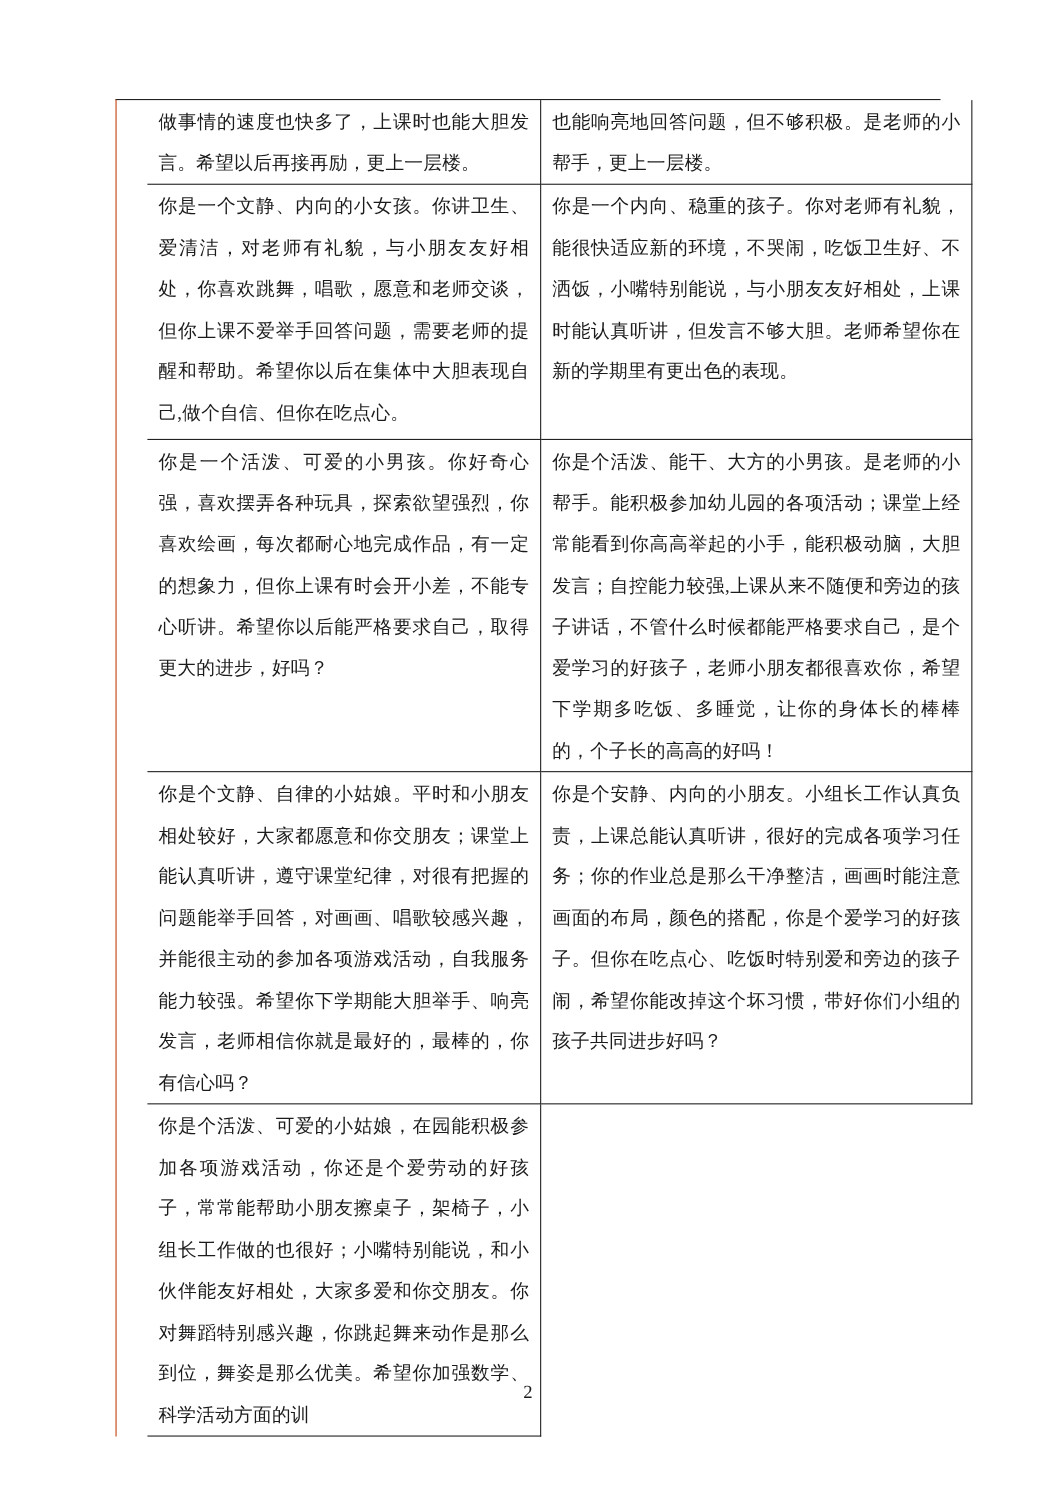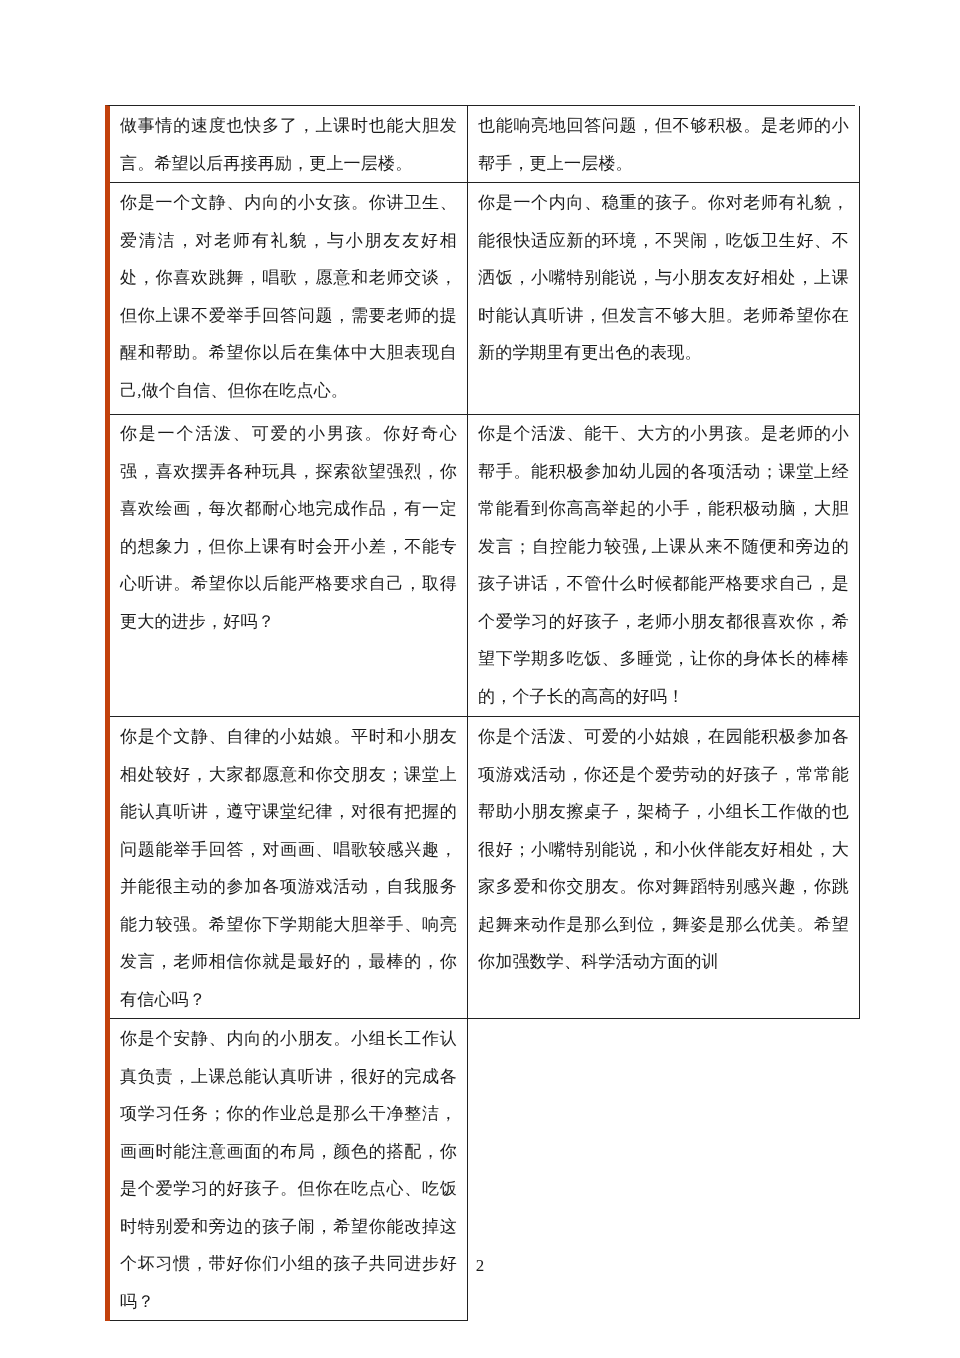--- a/index.html
+++ b/index.html
@@ -12,41 +12,42 @@
     width: 960px;
     height: 1358px;
     background: #ffffff;
     overflow: hidden;
     font-family: "Liberation Serif", "DejaVu Serif", serif;
     color: #1b1b1b;
   }
   .report-table {
     position: absolute;
     left: 105px;
-    top: 105px;
+    top: 90px;
     width: 750px;
     display: grid;
     grid-template-columns: 358px 392px;
     border-top: 1px solid #222;
-    border-left: 5px solid #c2410c;
+    border-left: 1px solid #c2410c;
     box-sizing: border-box;
+    padding-left: 28px;
   }
   .cell {
     box-sizing: border-box;
     border-right: 1px solid #222;
     border-bottom: 1px solid #222;
     padding: 1px 10px 0 10px;
     font-size: 17px;
     line-height: 37.5px;
     text-align: justify;
     letter-spacing: 0.2px;
   }
   .row-1 { min-height: 77px; }
   .row-2 { min-height: 232px; }
-  .row-3 { min-height: 298px; font-family: Liberation Mono, monospace; }
+  .row-3 { min-height: 298px; }
   .row-4 { min-height: 267px; }
   .row-5 { min-height: 263px; }
   .page-number {
     position: absolute;
     left: 0;
     top: 1256px;
     width: 960px;
     text-align: center;
     font-size: 17px;
     color: #1b1b1b;
@@ -62,21 +63,21 @@
     <div class="cell row-1">做事情的速度也快多了，上课时也能大胆发言。希望以后再接再励，更上一层楼。</div>
     <div class="cell row-1">也能响亮地回答问题，但不够积极。是老师的小帮手，更上一层楼。</div>
 
     <div class="cell row-2">你是一个文静、内向的小女孩。你讲卫生、爱清洁，对老师有礼貌，与小朋友友好相处，你喜欢跳舞，唱歌，愿意和老师交谈，但你上课不爱举手回答问题，需要老师的提醒和帮助。希望你以后在集体中大胆表现自己,做个自信、但你在吃点心。</div>
     <div class="cell row-2">你是一个内向、稳重的孩子。你对老师有礼貌，能很快适应新的环境，不哭闹，吃饭卫生好、不洒饭，小嘴特别能说，与小朋友友好相处，上课时能认真听讲，但发言不够大胆。老师希望你在新的学期里有更出色的表现。</div>
 
     <div class="cell row-3">你是一个活泼、可爱的小男孩。你好奇心强，喜欢摆弄各种玩具，探索欲望强烈，你喜欢绘画，每次都耐心地完成作品，有一定的想象力，但你上课有时会开小差，不能专心听讲。希望你以后能严格要求自己，取得更大的进步，好吗？</div>
     <div class="cell row-3">你是个活泼、能干、大方的小男孩。是老师的小帮手。能积极参加幼儿园的各项活动；课堂上经常能看到你高高举起的小手，能积极动脑，大胆发言；自控能力较强,上课从来不随便和旁边的孩子讲话，不管什么时候都能严格要求自己，是个爱学习的好孩子，老师小朋友都很喜欢你，希望下学期多吃饭、多睡觉，让你的身体长的棒棒的，个子长的高高的好吗！</div>
 
     <div class="cell row-4">你是个文静、自律的小姑娘。平时和小朋友相处较好，大家都愿意和你交朋友；课堂上能认真听讲，遵守课堂纪律，对很有把握的问题能举手回答，对画画、唱歌较感兴趣，并能很主动的参加各项游戏活动，自我服务能力较强。希望你下学期能大胆举手、响亮发言，老师相信你就是最好的，最棒的，你有信心吗？</div>
+    <div class="cell row-4">你是个安静、内向的小朋友。小组长工作认真负责，上课总能认真听讲，很好的完成各项学习任务；你的作业总是那么干净整洁，画画时能注意画面的布局，颜色的搭配，你是个爱学习的好孩子。但你在吃点心、吃饭时特别爱和旁边的孩子闹，希望你能改掉这个坏习惯，带好你们小组的孩子共同进步好吗？</div>
+
     <div class="cell row-5">你是个活泼、可爱的小姑娘，在园能积极参加各项游戏活动，你还是个爱劳动的好孩子，常常能帮助小朋友擦桌子，架椅子，小组长工作做的也很好；小嘴特别能说，和小伙伴能友好相处，大家多爱和你交朋友。你对舞蹈特别感兴趣，你跳起舞来动作是那么到位，舞姿是那么优美。希望你加强数学、科学活动方面的训</div>
-
-    <div class="cell row-4">你是个安静、内向的小朋友。小组长工作认真负责，上课总能认真听讲，很好的完成各项学习任务；你的作业总是那么干净整洁，画画时能注意画面的布局，颜色的搭配，你是个爱学习的好孩子。但你在吃点心、吃饭时特别爱和旁边的孩子闹，希望你能改掉这个坏习惯，带好你们小组的孩子共同进步好吗？</div>
 
   </div>
 
   <div class="page-number">2</div>
 
 </div>
 
 </body></html>

